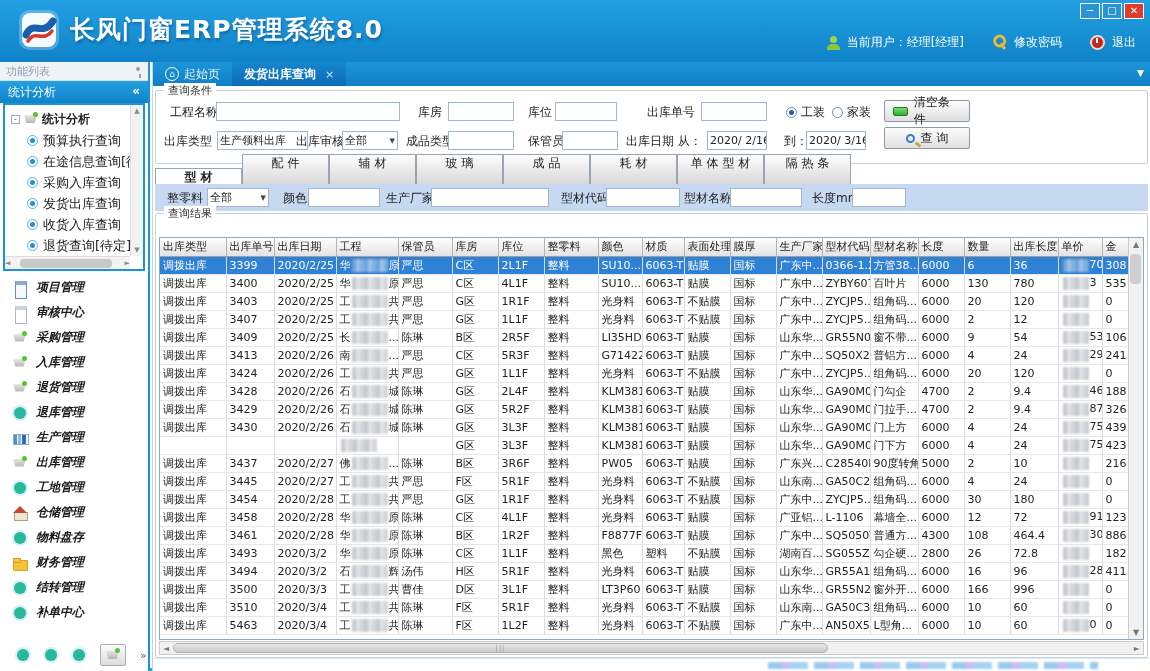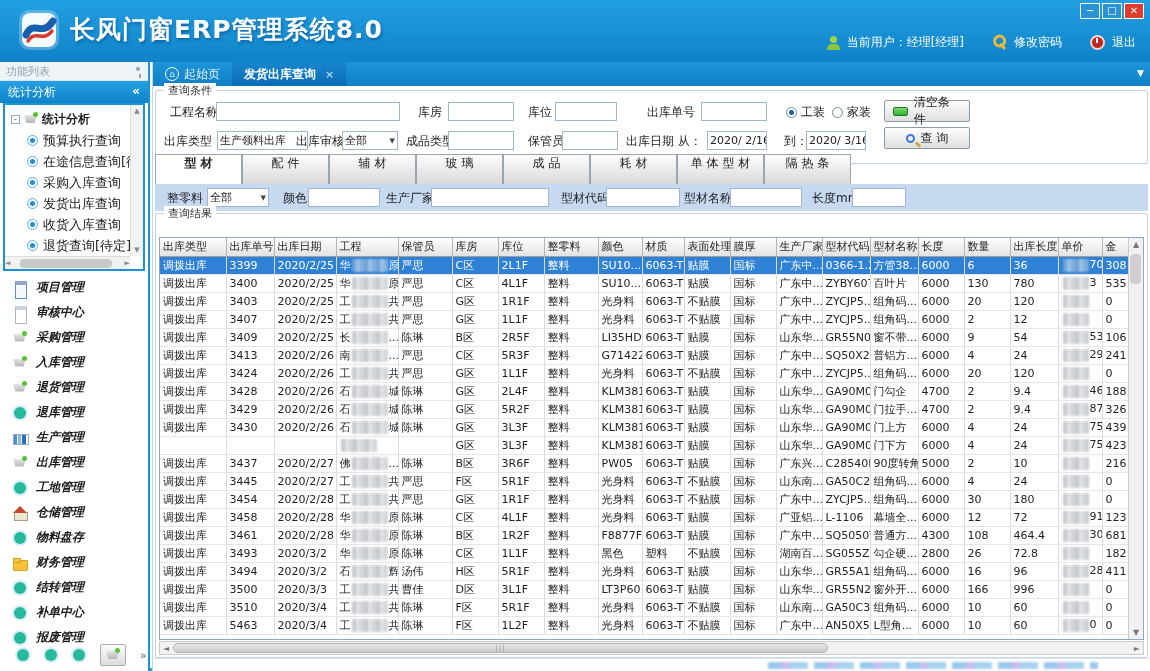--- a/index.html
+++ b/index.html
@@ -103,21 +103,21 @@
   .rb.on::after { content:""; position:absolute; left:2px; top:2px; width:5px; height:5px; border-radius:50%; background:#1d5fae; }
   .pushbtn { position:absolute; height:22px; background:linear-gradient(#fdfdfd,#dfdfdf); border:1px solid #8a9aab; border-radius:2px;
              display:flex; align-items:center; justify-content:center; gap:6px; font-size:12px; padding:0 8px; }
   .e-ic { width:15px; height:9px; background:linear-gradient(#7ddb6e,#2fae37); border:1px solid #1c7a24; border-radius:2px; }
   .s-ic { width:9px; height:9px; border:2px solid #3a7bd5; border-radius:50%; }
   .s-ic::after { content:""; position:absolute; left:7px; top:7px; width:6px; height:3px; background:#caa53d; transform:rotate(40deg); }
 
   .subtabs { position:absolute; left:2px; right:2px; top:104px; height:18px; background:#fff; display:flex; align-items:flex-end; }
   .stab { height:30px; min-width:87px; text-align:center; font-size:12px; line-height:16px;
           background:linear-gradient(#fdfdfd,#d9d9d9); border:1px solid #9aa5b1; border-bottom:none; color:#222; }
-  .stab.active { background:#fff; font-weight:bold; height:30px; }
+  .stab.active { background:#fff; font-weight:bold; height:16px; }
   .filterband { position:absolute; left:2px; right:2px; top:122px; height:27px; background:#c6d9f1; }
 
   .resultsbox { left:2px; right:2px; top:151px; height:445px; }
   .tablewrap { position:absolute; left:3px; right:3px; top:23px; bottom:17px; border:1px solid #8ea8c0; overflow:hidden; }
   table { border-collapse:collapse; table-layout:fixed; width:977px; }
   th { background:linear-gradient(#ffffff,#e2e2e2); border-right:1px solid #b5b5b5; border-bottom:1px solid #9f9f9f;
        font-weight:normal; font-size:11px; text-align:left; padding:0 3px; height:18px; white-space:nowrap; overflow:hidden; }
   td { border-right:1px solid #dcdcdc; border-bottom:1px solid #e6e6e6; font-size:11px; padding:0 3px; height:18px;
        white-space:nowrap; overflow:hidden; }
   tr.selected td { background:#2f81d6; color:#fff; }
@@ -295,24 +295,20 @@
         <div class="menu-item">
           <span class="mi i-dot"></span>
           <span class="ml">结转管理</span>
         </div>
 
         <div class="menu-item">
           <span class="mi i-dot"></span>
           <span class="ml">补单中心</span>
         </div>
 
-        <div class="menu-item">
-          <span class="mi i-dot"></span>
-          <span class="ml">报废管理</span>
-        </div>
       </div>
     <div class="side-tools">
       <span class="mi i-dot"></span>
       <span class="mi i-dot"></span>
       <span class="mi i-dot"></span>
       <span class="btn-cart">
           <span class="mi i-cart"></span>
         </span>
       <span class="chev">»</span>
     </div>
@@ -850,21 +846,21 @@
                 <td>6063-T5</td>
                 <td>贴膜</td>
                 <td>国标</td>
                 <td>广东中...</td>
                 <td>SQ5050T20</td>
                 <td>普通方...</td>
                 <td>4300</td>
                 <td>108</td>
                 <td>464.4</td>
                 <td><span class="redact rp"></span><span>306</span></td>
-                <td>681</td>
+                <td>886</td>
               </tr>
 
               <tr>
                 <td>调拨出库</td>
                 <td>3493</td>
                 <td>2020/3/2</td>
                 <td><span>华</span><span class="redact"></span><span>原...</span></td>
                 <td>陈琳</td>
                 <td>C区</td>
                 <td>1L1F</td>

